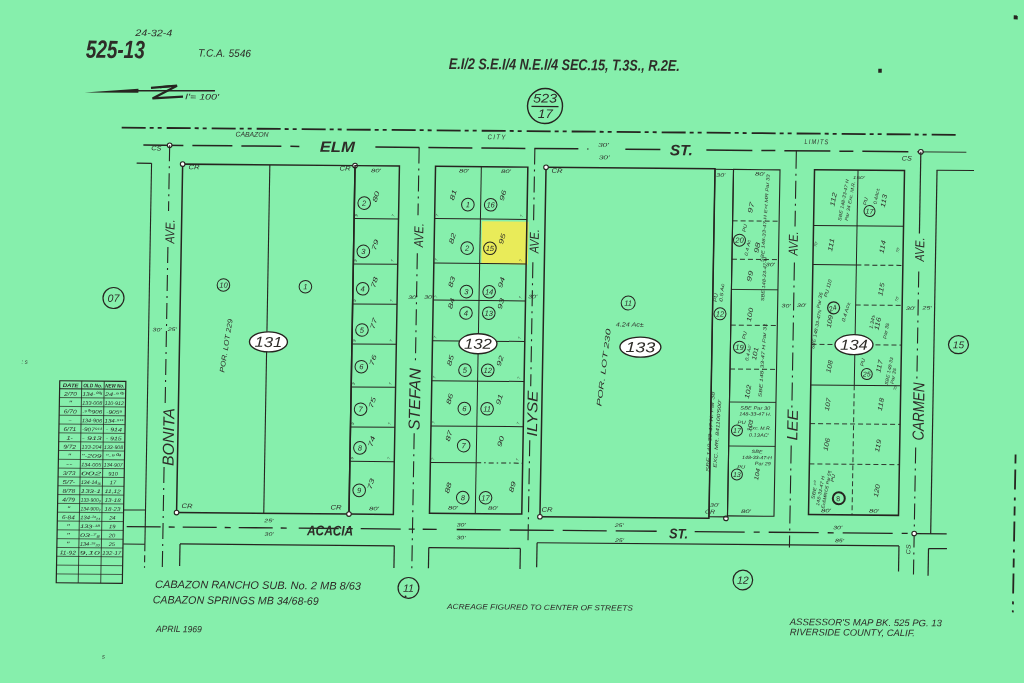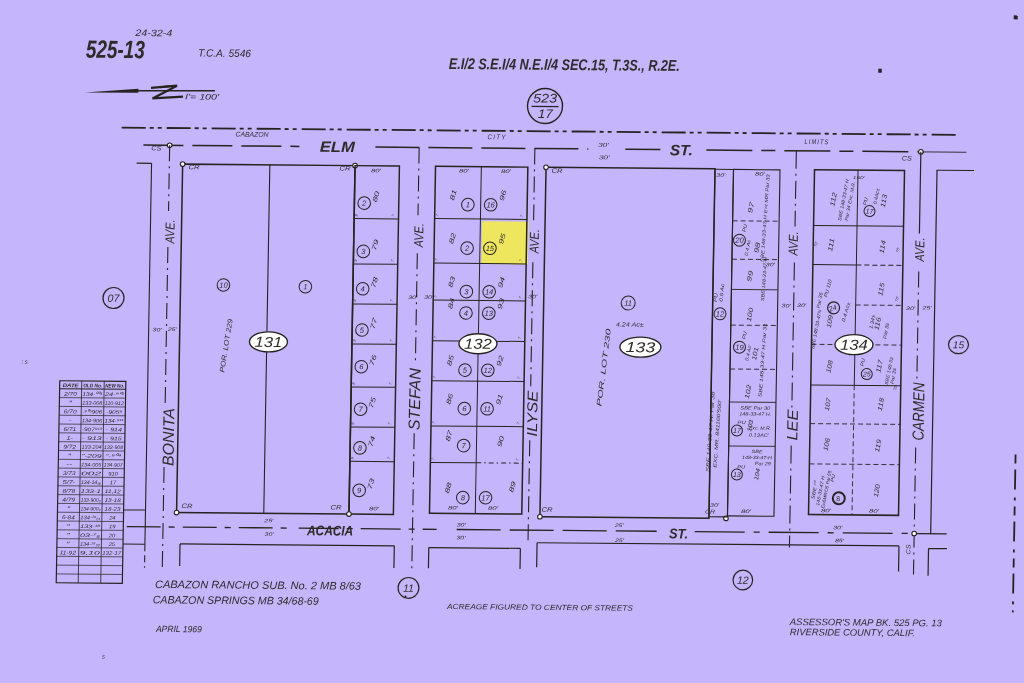--- a/index.html
+++ b/index.html
@@ -1,14 +1,14 @@
 <!DOCTYPE html>
 <html><head><meta charset="utf-8"><style>
 html,body{margin:0;padding:0;background:#ffffff;}
-#map{width:1024px;height:683px;position:relative;background:#c4b5fd;overflow:hidden;text-align:center;}
+#map{width:1024px;height:683px;position:relative;background:#86efac;overflow:hidden;text-align:center;}
 text{font-family:"Liberation Sans",sans-serif;fill:#2e2c28;}
 </style></head><body>
 
 <div id="map">
 <svg width="1024" height="683" viewBox="0 0 1024 683">
 <g transform="translate(512,341) rotate(0.5) skewX(-0.5) translate(-512,-341)">
 
 <g>
           <text x="130" y="39.3" font-size="9.5" text-anchor="start" font-style="italic" textLength="37" lengthAdjust="spacingAndGlyphs">24-32-4</text>
         </g>

